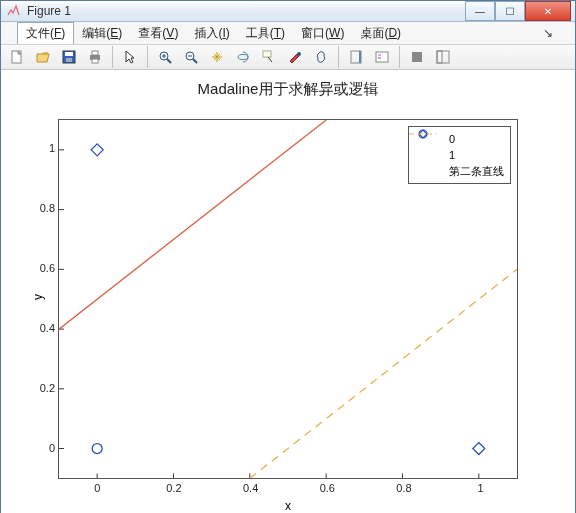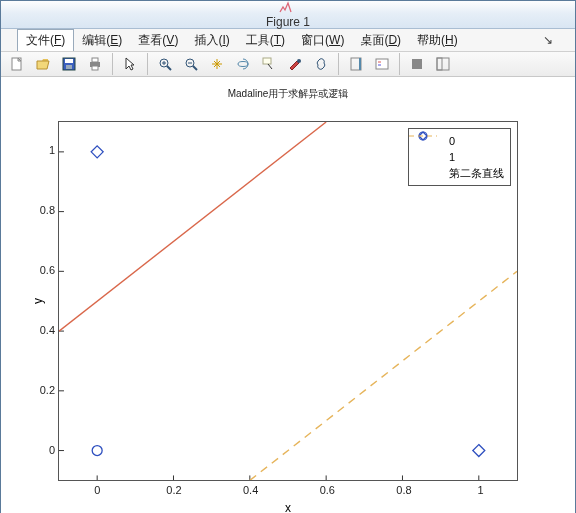--- a/index.html
+++ b/index.html
@@ -1,39 +1,39 @@
 <!DOCTYPE html>
 <html><head>
 <meta charset="utf-8">
 <style>
 * { box-sizing: border-box; margin: 0; padding: 0; }
 body { font-family: "Microsoft YaHei", "SimSun", Arial, sans-serif; font-size: 12px; background: #9db88a; width: 576px; height: 513px; overflow: hidden; }
 
 .window { width: 576px; height: 513px; background: #fff; border: 1px solid #5a7a9a; display: flex; flex-direction: column; }
-.titlebar { height: 28px; background: linear-gradient(#fdfdfe,#e6eef7 45%,#d9e6f3); border-bottom: 1px solid #a9bdd2; display: flex; align-items: center; padding: 0 4px; flex-direction: column; }
+.titlebar { height: 28px; background: linear-gradient(#fdfdfe,#e6eef7 45%,#d9e6f3); border-bottom: 1px solid #a9bdd2; display: flex; align-items: center; padding: 0 4px; }
 .tb-icon { width: 16px; height: 16px; margin-right: 6px; display:inline-flex; align-items:center; justify-content:center; }
 .tb-title { flex: 1; color: #333; font-size: 12px; }
 .win-btns { display: flex; gap: 0; }
 .win-btn { width: 30px; height: 20px; border: 1px solid #8ea5bd; background: linear-gradient(#f7fbff,#d9e8f6); display:flex; align-items:center; justify-content:center; font-size:10px; color:#333; }
 .win-btn.close { width: 46px; background: linear-gradient(#f08f82,#d9432c); color:#fff; border-color:#a33; }
 
 .menubar { height: 24px; background: #f6f6f6; border-bottom: 1px solid #d0d0d0; display: flex; align-items: center; padding: 0 16px; }
 .menu-item { padding: 2px 8px; font-size: 12px; color: #222; cursor: default; }
 .menu-item.open { background: #fff; border: 1px solid #9ab; border-bottom: none; }
 .menu-hot { text-decoration: underline; }
 .menu-arrow { margin-left: auto; padding: 0 6px; color:#444; }
 
 .toolbar { height: 30px; background: linear-gradient(#fafafa,#ececec); border-bottom: 1px solid #c8c8c8; display: flex; align-items: center; padding: 0 4px; gap: 2px; }
 .tbtn { width: 24px; height: 24px; border: 1px solid transparent; display:flex; align-items:center; justify-content:center; border-radius:2px; }
 .tsep { width:1px; height:22px; background:#c0c0c0; margin:0 3px; }
 
 .canvas-area { flex:1; background:#fff; position:relative; padding: 10px 18px 18px 18px; }
 
 .plot-wrap { position:relative; width: 100%; height: 100%; }
-.chart-title { text-align:center; font-size:10px; color:#222; margin-bottom:20px; }
+.chart-title { text-align:center; font-size:15px; color:#222; margin-bottom:20px; }
 .axes { position:relative; width: 460px; height: 360px; margin: 0 auto; border: 1px solid #555; background:#fff; }
 .axes svg { position:absolute; inset:0; }
 .ylabel { position:absolute; left: 16px; top: 50%; transform: translateY(-50%) rotate(-90deg); font-size:12px; }
 .xlabel { text-align:center; font-size:12px; margin-top: 20px; }
 
 .tick { position:absolute; font-size:11px; color:#222; }
 .ytick { right: calc(100% + 4px); transform: translateY(50%); text-align:right; width:30px; }
 .xtick { top: calc(100% + 4px); transform: translateX(-50%); text-align:center; width:30px; }
 
 .legend { position:absolute; top: 6px; right: 6px; border:1px solid #555; background:#fff; padding: 4px 6px; font-size:11px; }
@@ -60,21 +60,20 @@
   </div>
 
   <div class="menubar">
     <span class="menu-item open"><span>文件</span>(<span class="menu-hot">F</span>)</span>
     <span class="menu-item"><span>编辑</span>(<span class="menu-hot">E</span>)</span>
     <span class="menu-item"><span>查看</span>(<span class="menu-hot">V</span>)</span>
     <span class="menu-item"><span>插入</span>(<span class="menu-hot">I</span>)</span>
     <span class="menu-item"><span>工具</span>(<span class="menu-hot">T</span>)</span>
     <span class="menu-item"><span>窗口</span>(<span class="menu-hot">W</span>)</span>
     <span class="menu-item"><span>桌面</span>(<span class="menu-hot">D</span>)</span>
-    <span class="menu-item"><span>帮助</span>(<span class="menu-hot">H</span>)</span>
     <span class="menu-arrow">↘</span>
   </div>
 
   <div class="toolbar">
     <div class="tbtn">
         <svg width="16" height="16">
           <rect x="3" y="2" width="9" height="12" fill="#fff" stroke="#888"></rect>
           <path d="M9 2 L12 5 L9 5 Z" fill="#ddd" stroke="#888"></path>
         </svg>
       </div>

